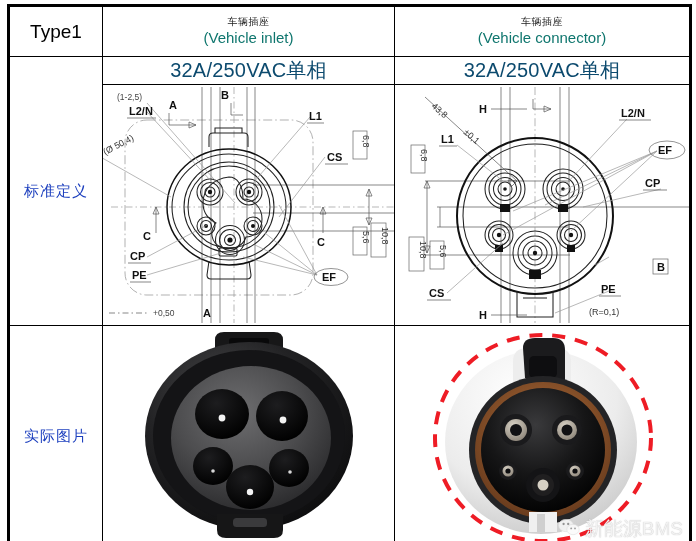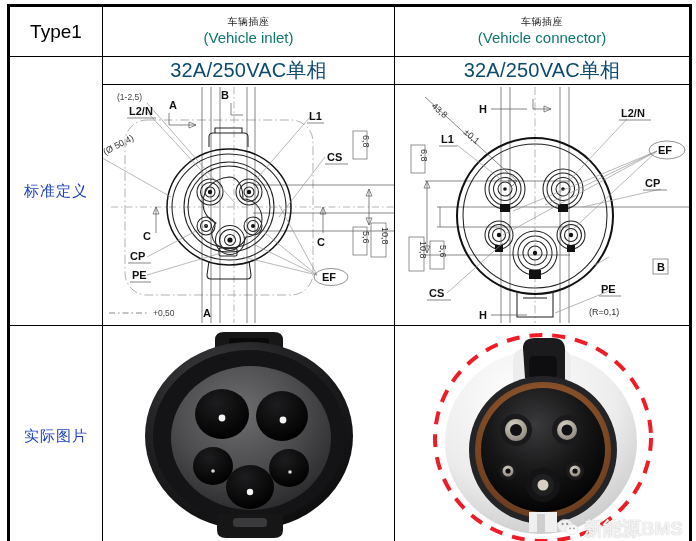--- a/index.html
+++ b/index.html
@@ -88,21 +88,21 @@
     display: flex;
     align-items: center;
     gap: 5px;
     pointer-events: none;
   }
   .wm-text {
     font-size: 19px;
     color: #f2f2f2;
     letter-spacing: 0px;
     text-shadow: 0 0 1px rgba(120,120,120,.55);
-    font-weight: 700;
+    font-weight: 400;
   }
   .wm-icon { opacity: .92; }
 </style>
 </head>
 <body>
 
 <div id="page">
 
   <table class="tbl">
     <colgroup>

